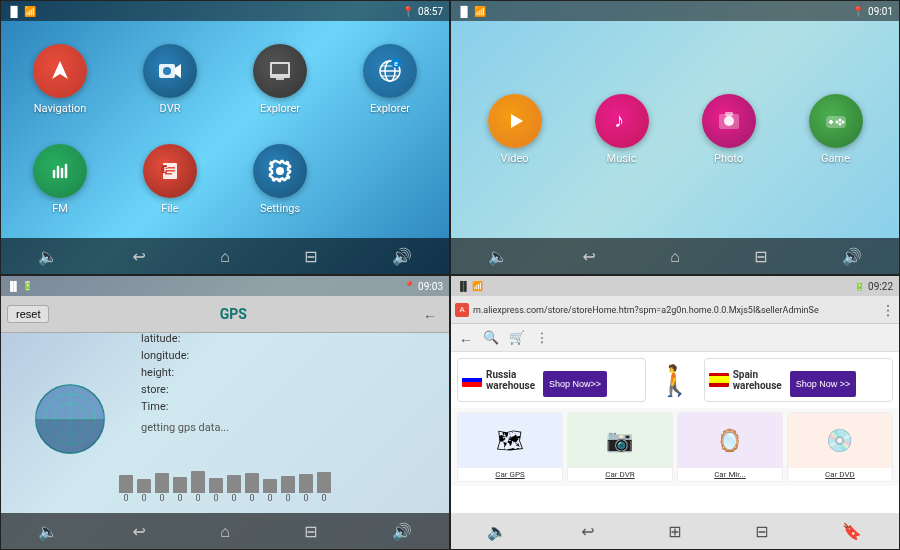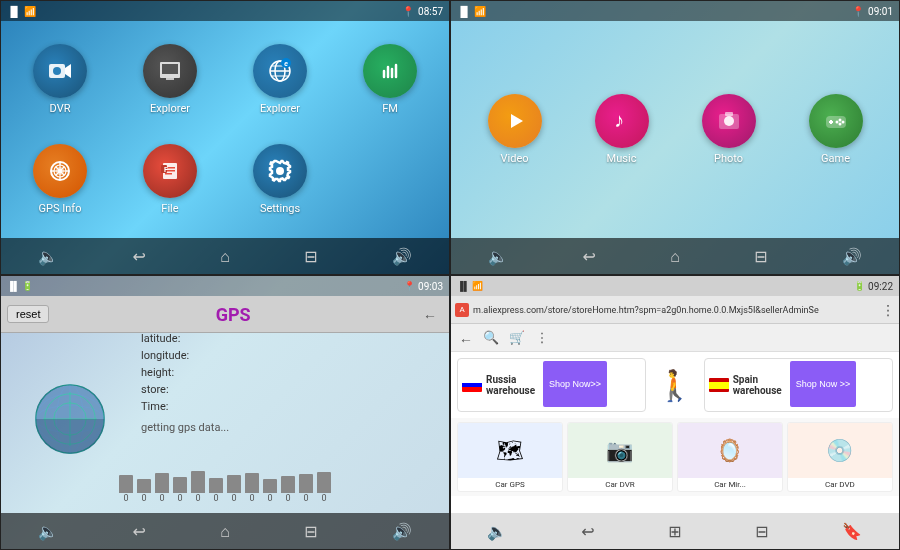--- a/index.html
+++ b/index.html
@@ -139,23 +139,23 @@
     }
     .q3-reset-btn {
       background: #e0e0e0;
       border: 1px solid #aaa;
       border-radius: 3px;
       padding: 2px 8px;
       font-size: 11px;
       cursor: pointer;
     }
     .q3-title {
-      font-size: 18px;
+      font-size: 14px;
       font-weight: bold;
-      color: #a21caf;
+      color: #0f766e;
     }
     .q3-back-btn {
       font-size: 14px;
       color: #555;
       cursor: pointer;
       padding: 2px 6px;
     }
     .q3-content {
       position: absolute;
       top: 48px; left: 0; right: 0; bottom: 36px;
@@ -271,27 +271,27 @@
     .shop-card-header {
       display: flex;
       align-items: center;
       padding: 4px;
       gap: 4px;
     }
     .flag { width: 20px; height: 14px; border-radius: 1px; }
     .flag-russia { background: linear-gradient(to bottom, #fff 33%, #00f 33%, #00f 66%, #f00 66%); }
     .flag-spain { background: linear-gradient(to bottom, #c00 25%, #ff0 25%, #ff0 75%, #c00 75%); }
     .shop-btn {
-      margin: 2px 4px 4px;
-      background: #8b5cf6;
+      margin: 12px 4px 4px;
+      background: #4c1d95;
       color: #fff;
       border: none;
       border-radius: 2px;
       font-size: 9px;
-      padding: 18px 6px;
+      padding: 8px 6px;
       cursor: pointer;
       align-self: flex-start;
     }
     .products-row {
       display: flex;
       gap: 4px;
       padding: 4px 6px;
       background: #f8f8f8;
     }
     .product-card {
@@ -311,39 +311,48 @@
       align-items: center;
       justify-content: center;
       font-size: 22px;
       background: #e8f0fe;
     }
     .product-label {
       font-size: 8px;
       color: #333;
       text-align: center;
       padding: 2px;
+      text-decoration: underline;
     }
   </style>
 </head>
 <body>
 
 <div class="quadrant q1">
   <div class="status-bar">
     <div class="left-icons">
       <span>▐▌</span>
       <span>📶</span>
     </div>
     <div class="right-icons">
       <span>📍</span>
       <span>08:57</span>
     </div>
   </div>
 
   <div class="q1-content">
 
+    <div class="app-icon-wrap">
+      <div class="app-icon icon-nav">
+        <svg width="28" height="28" viewBox="0 0 28 28">
+          <polygon points="14,4 22,22 14,17 6,22" fill="white"></polygon>
+        </svg>
+      </div>
+      <span class="app-label">Navigation</span>
+    </div>
 
     <div class="app-icon-wrap">
       <div class="app-icon icon-dvr">
         <svg width="28" height="28" viewBox="0 0 28 28">
           <rect x="3" y="7" width="16" height="14" rx="2" fill="white" opacity="0.9"></rect>
           <polygon points="19,11 25,7 25,21 19,17" fill="white"></polygon>
           <circle cx="11" cy="14" r="4" fill="#2980b9"></circle>
         </svg>
       </div>
       <span class="app-label">DVR</span>
@@ -380,40 +389,20 @@
         <svg width="28" height="28" viewBox="0 0 28 28">
           <line x1="8" y1="14" x2="8" y2="20" stroke="white" stroke-width="2.5" stroke-linecap="round"></line>
           <line x1="12" y1="10" x2="12" y2="20" stroke="white" stroke-width="2.5" stroke-linecap="round"></line>
           <line x1="16" y1="12" x2="16" y2="20" stroke="white" stroke-width="2.5" stroke-linecap="round"></line>
           <line x1="20" y1="8" x2="20" y2="20" stroke="white" stroke-width="2.5" stroke-linecap="round"></line>
         </svg>
       </div>
       <span class="app-label">FM</span>
     </div>
 
-    <div class="app-icon-wrap">
-      <div class="app-icon icon-gps">
-        <svg width="28" height="28" viewBox="0 0 28 28">
-          <circle cx="14" cy="14" r="9" fill="none" stroke="white" stroke-width="2"></circle>
-          <circle cx="14" cy="14" r="4" fill="white" opacity="0.5"></circle>
-          <circle cx="14" cy="14" r="2" fill="white"></circle>
-          <line x1="14" y1="5" x2="14" y2="8" stroke="white" stroke-width="1.5"></line>
-          <line x1="14" y1="20" x2="14" y2="23" stroke="white" stroke-width="1.5"></line>
-          <line x1="5" y1="14" x2="8" y2="14" stroke="white" stroke-width="1.5"></line>
-          <line x1="20" y1="14" x2="23" y2="14" stroke="white" stroke-width="1.5"></line>
-
-          <circle cx="14" cy="14" r="6" fill="none" stroke="white" stroke-width="1.2"></circle>
-          <line x1="14" y1="8" x2="14" y2="20" stroke="white" stroke-width="1.2"></line>
-          <line x1="8" y1="14" x2="20" y2="14" stroke="white" stroke-width="1.2"></line>
-          <line x1="10" y1="10" x2="18" y2="18" stroke="white" stroke-width="1.2"></line>
-          <line x1="18" y1="10" x2="10" y2="18" stroke="white" stroke-width="1.2"></line>
-        </svg>
-      </div>
-      <span class="app-label">GPS Info</span>
-    </div>
 
     <div class="app-icon-wrap">
       <div class="app-icon icon-file">
         <svg width="28" height="28" viewBox="0 0 28 28">
           <rect x="7" y="6" width="14" height="16" rx="1" fill="white" opacity="0.9"></rect>
           <rect x="9" y="10" width="10" height="1.5" fill="#e74c3c"></rect>
           <rect x="9" y="13" width="10" height="1.5" fill="#e74c3c"></rect>
           <rect x="9" y="16" width="7" height="1.5" fill="#e74c3c"></rect>
           <rect x="5" y="8" width="6" height="8" rx="1" fill="#c0392b"></rect>
           <text x="8" y="15" font-size="7" fill="white" font-weight="bold">F</text>

